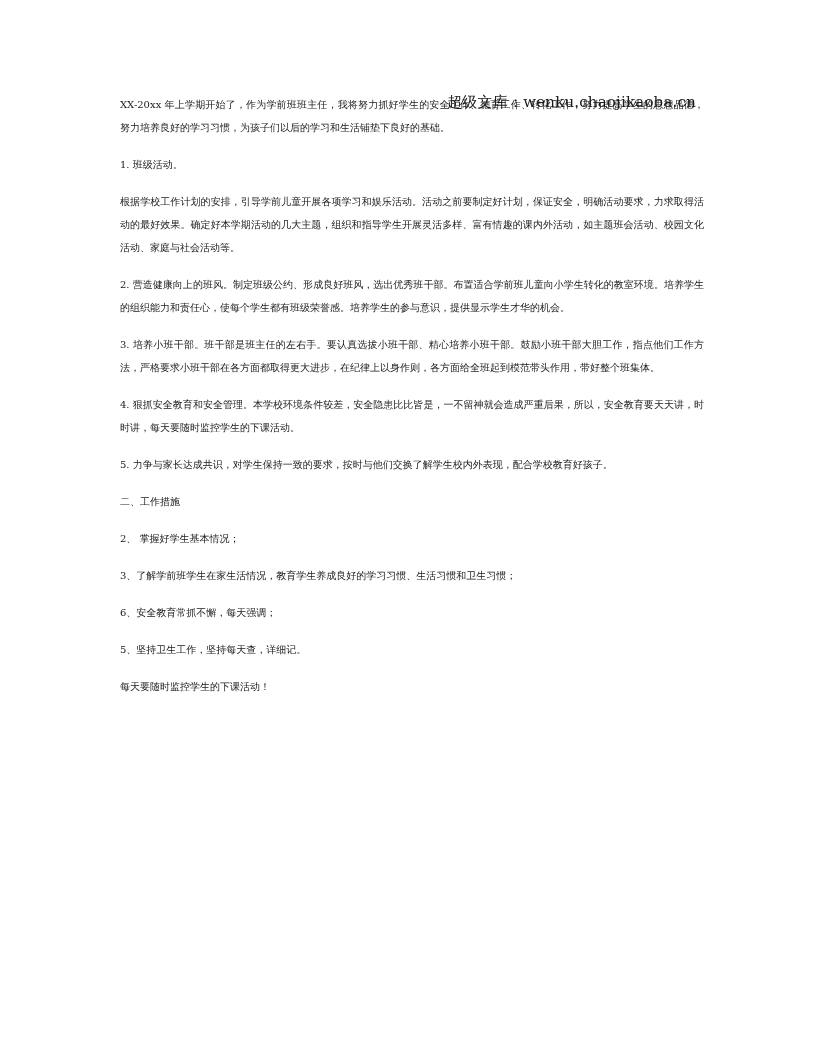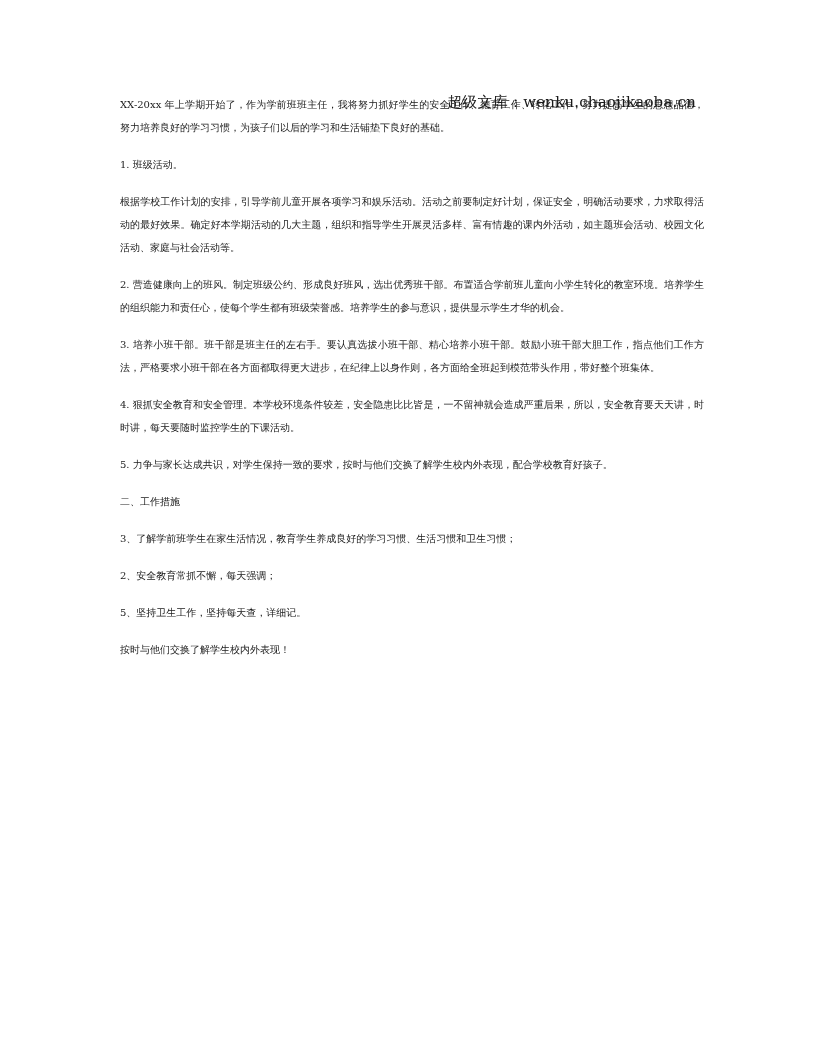--- a/index.html
+++ b/index.html
@@ -16,17 +16,18 @@
 
 <div class="content">
   <p>XX-20xx 年上学期开始了，作为学前班班主任，我将努力抓好学生的安全工作、德育工作、转化工作，努力提高学生的思想品德，努力培养良好的学习习惯，为孩子们以后的学习和生活铺垫下良好的基础。</p>
   <p>1. 班级活动。</p>
   <p>根据学校工作计划的安排，引导学前儿童开展各项学习和娱乐活动。活动之前要制定好计划，保证安全，明确活动要求，力求取得活动的最好效果。确定好本学期活动的几大主题，组织和指导学生开展灵活多样、富有情趣的课内外活动，如主题班会活动、校园文化活动、家庭与社会活动等。</p>
   <p>2. 营造健康向上的班风。制定班级公约、形成良好班风，选出优秀班干部。布置适合学前班儿童向小学生转化的教室环境。培养学生的组织能力和责任心，使每个学生都有班级荣誉感。培养学生的参与意识，提供显示学生才华的机会。</p>
   <p>3. 培养小班干部。班干部是班主任的左右手。要认真选拔小班干部、精心培养小班干部。鼓励小班干部大胆工作，指点他们工作方法，严格要求小班干部在各方面都取得更大进步，在纪律上以身作则，各方面给全班起到模范带头作用，带好整个班集体。</p>
   <p>4. 狠抓安全教育和安全管理。本学校环境条件较差，安全隐患比比皆是，一不留神就会造成严重后果，所以，安全教育要天天讲，时时讲，每天要随时监控学生的下课活动。</p>
   <p>5. 力争与家长达成共识，对学生保持一致的要求，按时与他们交换了解学生校内外表现，配合学校教育好孩子。</p>
   <p>二、工作措施</p>
+  <p>2、  掌握好学生基本情况；</p>
   <p>3、了解学前班学生在家生活情况，教育学生养成良好的学习习惯、生活习惯和卫生习惯；</p>
-  <p>2、安全教育常抓不懈，每天强调；</p>
+  <p>6、安全教育常抓不懈，每天强调；</p>
   <p>5、坚持卫生工作，坚持每天查，详细记。</p>
-  <p>按时与他们交换了解学生校内外表现！</p>
+  <p>每天要随时监控学生的下课活动！</p>
 </div>
 
 </body></html>

